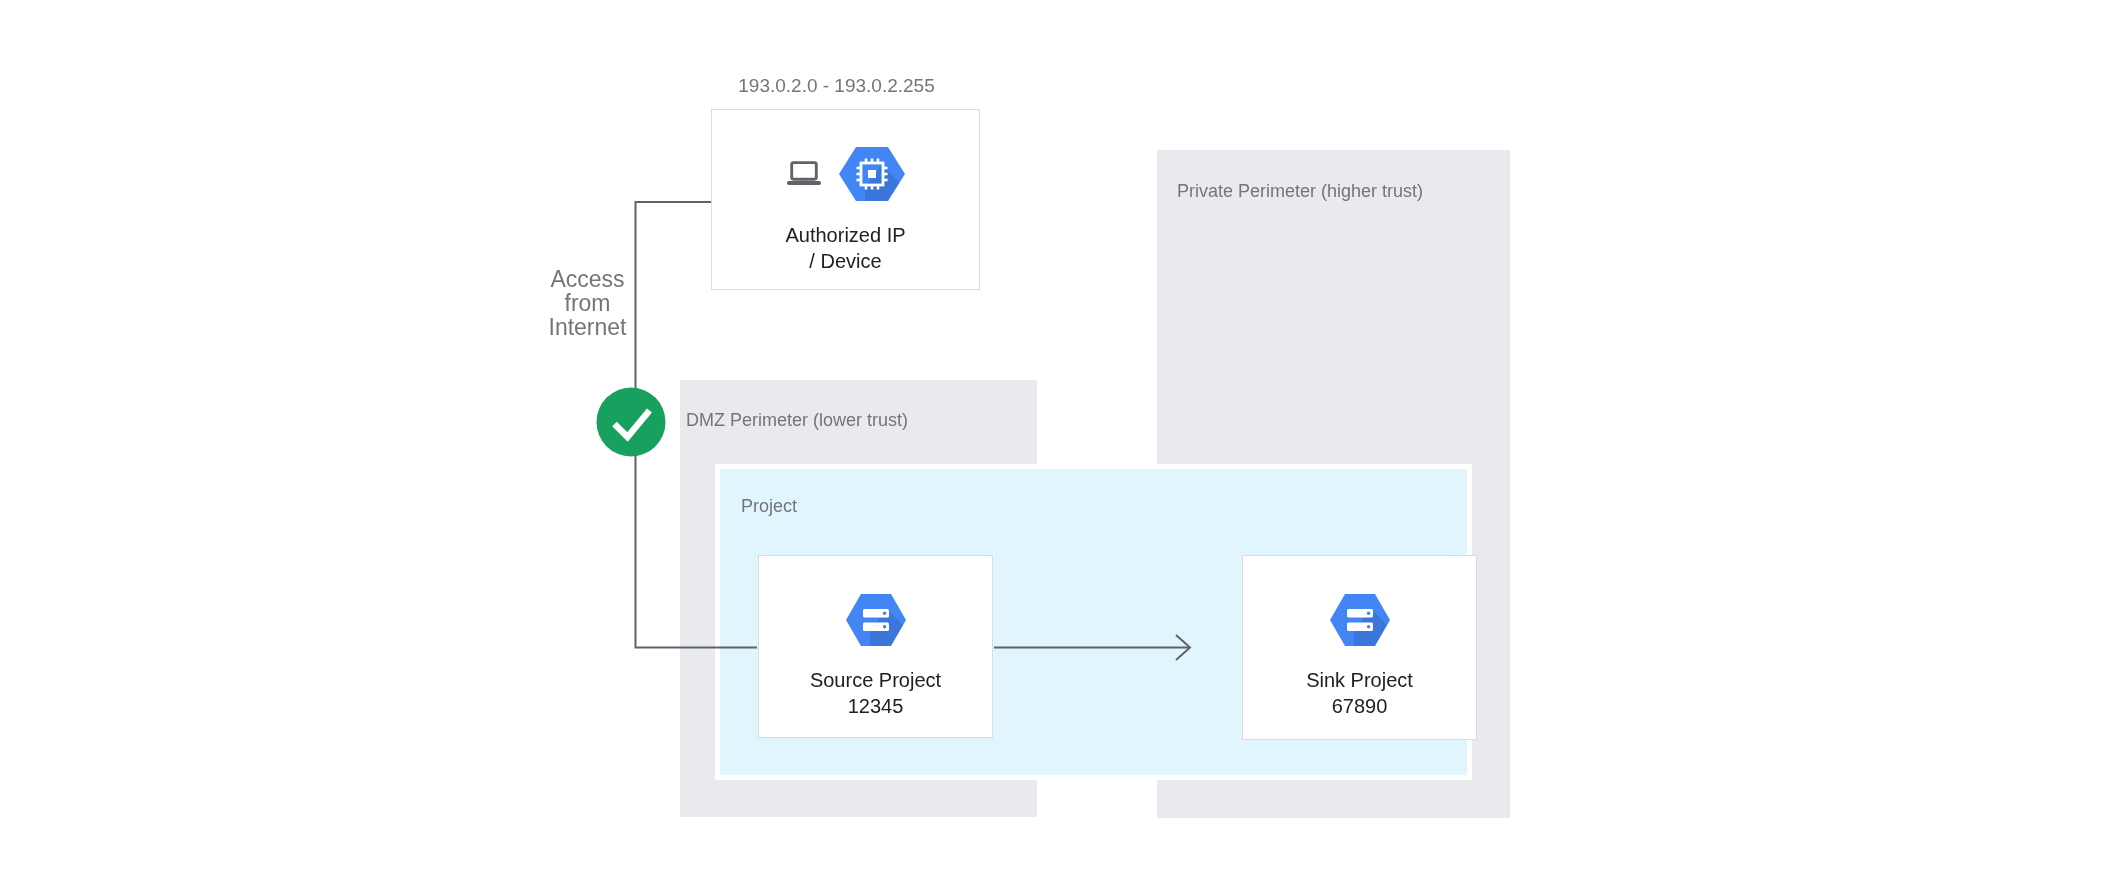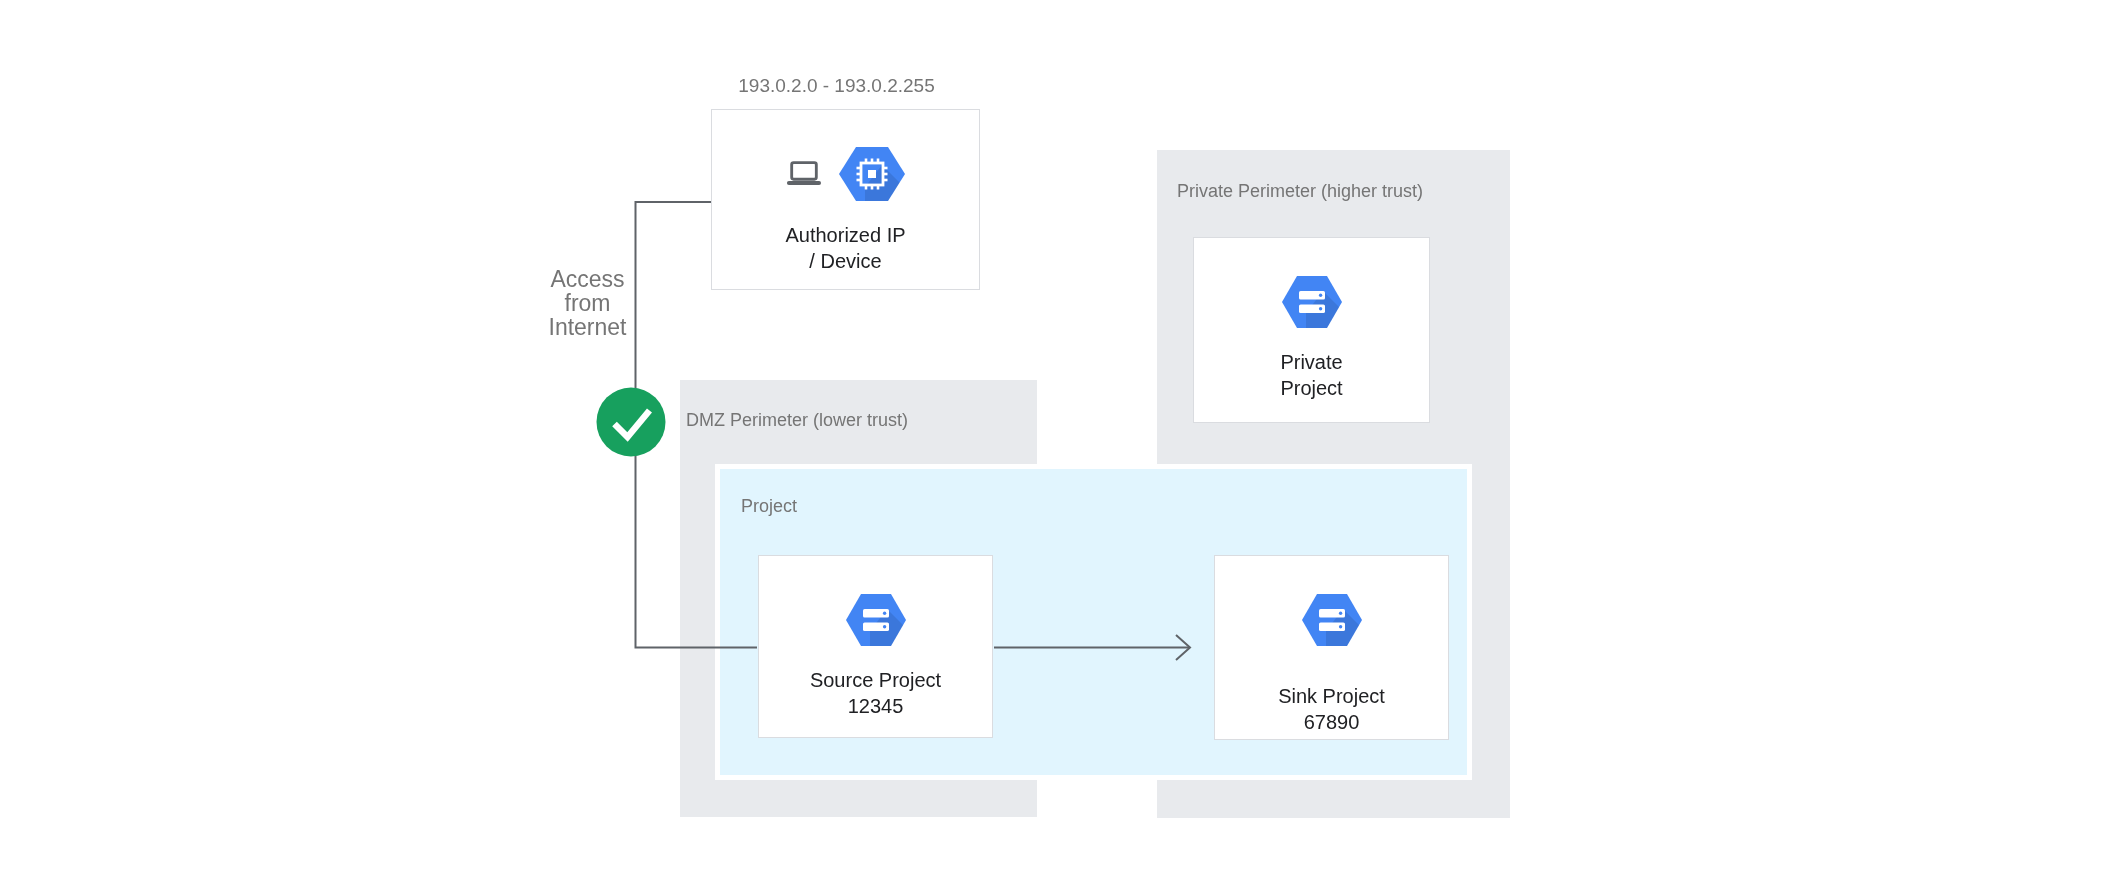--- a/index.html
+++ b/index.html
@@ -40,21 +40,21 @@
   .ip-label{position:absolute;left:720px;top:76px;width:233px;text-align:center;
             font-size:19px;line-height:20px;color:var(--label-gray);}
   .access-label{position:absolute;left:545px;top:267px;width:85px;text-align:center;
             font-size:23px;line-height:24px;color:var(--label-gray);white-space:pre-line;}
 
   
   .node{position:absolute;background:var(--node-bg);border:1px solid var(--node-border);
         box-sizing:border-box;display:flex;flex-direction:column;align-items:center;}
   #authorized-node{left:679px;top:109px;width:269px;height:181px;margin-left:32px;}
   #source-node{left:758px;top:555px;width:235px;height:183px;}
-  #sink-node{left:1214px;top:555px;width:235px;height:185px;gap:16px;}
+  #sink-node{left:1242px;top:555px;width:235px;height:185px;}
   #private-project-node{left:1193px;top:237px;width:237px;height:186px;}
   .icon-wrap{margin-top:38px;display:flex;align-items:center;gap:17px;}
   #authorized-node .icon-wrap{margin-top:37px;}
   .node-label{margin-top:21px;font-size:20px;line-height:26px;color:var(--text-dark);
               text-align:center;white-space:pre-line;}
   .sr-defs{position:absolute;width:0;height:0;overflow:hidden;}
 </style>
 </head>
 <body>
 
@@ -152,23 +152,14 @@
   <div class="node" id="sink-node">
     <div class="icon-wrap">
       <svg width="60" height="52">
           <use href="#gcp-project-hex"></use>
         </svg>
     </div>
     <div class="node-label">Sink Project
 67890</div>
   </div>
 
-  <div class="node" id="private-project-node">
-    <div class="icon-wrap">
-      <svg width="60" height="52">
-          <use href="#gcp-project-hex"></use>
-        </svg>
-    </div>
-    <div class="node-label">Private
-Project</div>
-  </div>
 
 </div>
 
 </body></html>

